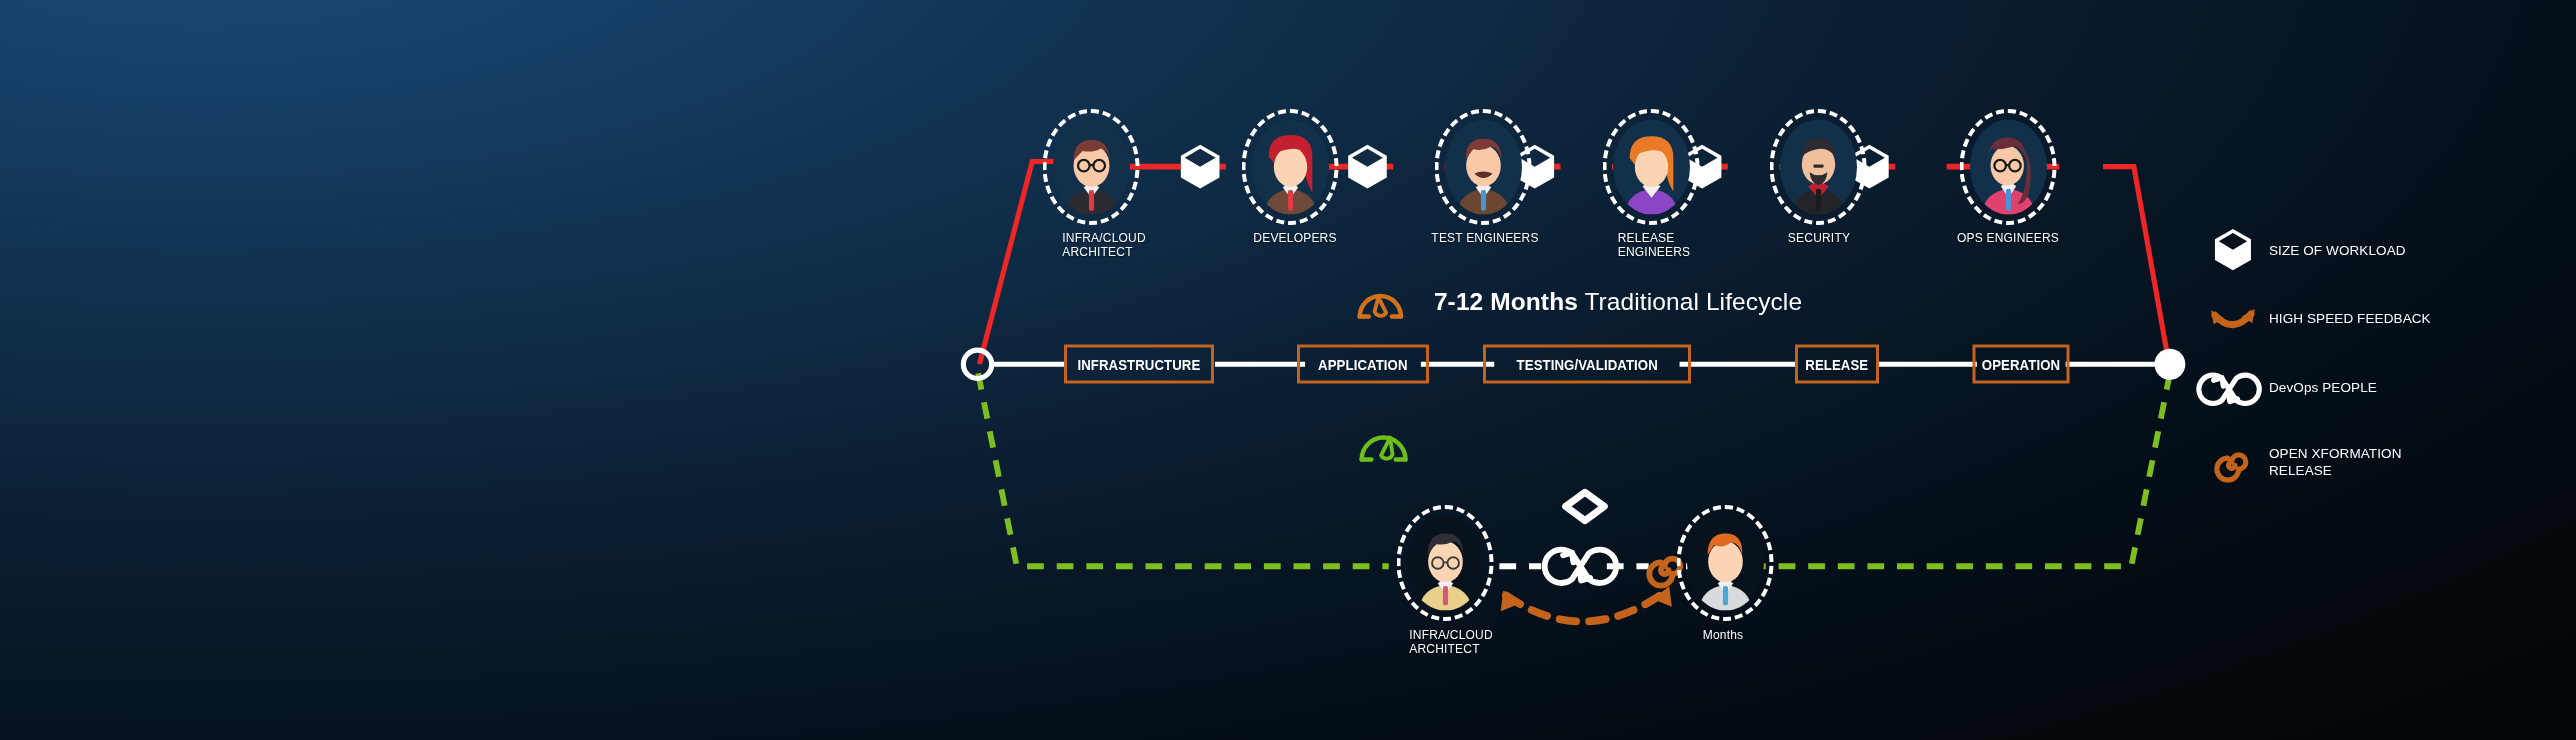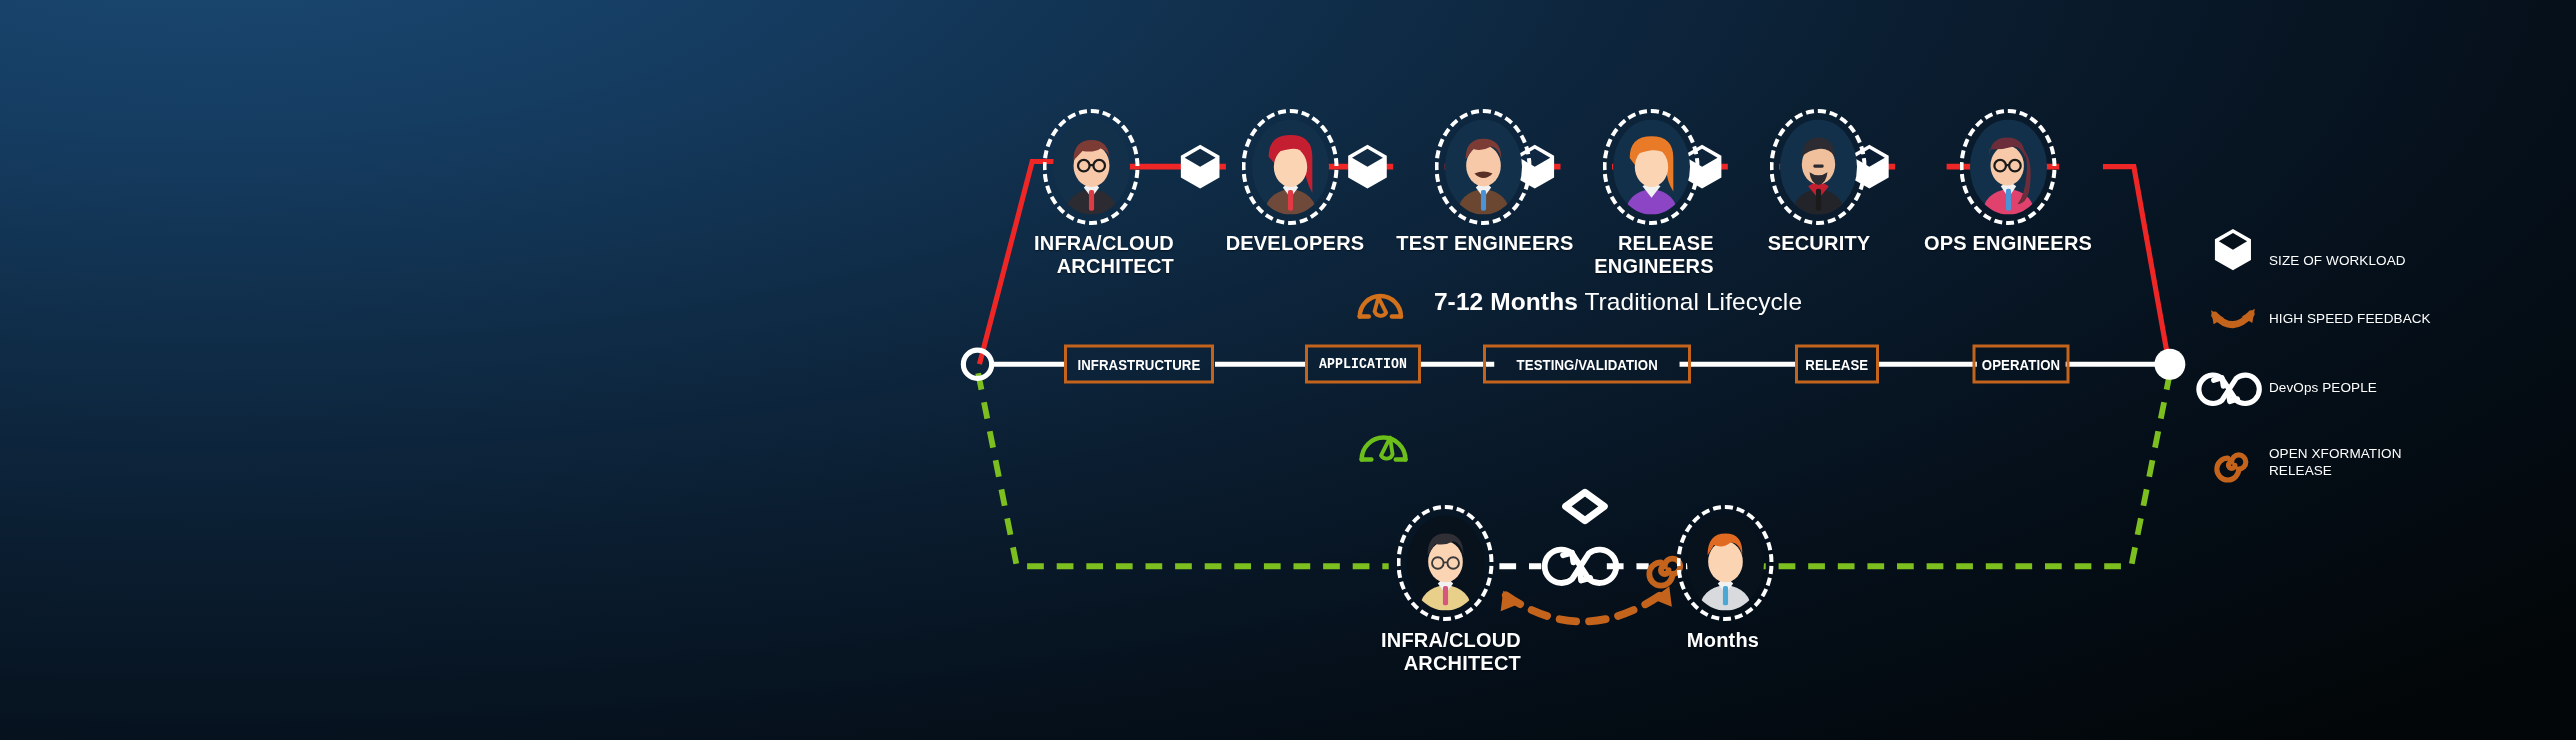--- a/index.html
+++ b/index.html
@@ -33,25 +33,25 @@
     transform:translate(-50%,-50%);
     width:77px; height:95px;
     border-radius:50%;
     overflow:hidden;
     display:block;
   }
   .nlabel {
     position:absolute;
     transform:translateX(-50%);
     color:#ffffff;
-    font-weight:bold;
-    font-size:20px;
+    font-weight:normal;
+    font-size:12px;
     line-height:1.16;
     letter-spacing:0.2px;
-    text-align:right;
+    text-align:left;
     white-space:pre-line;
     text-shadow:0 0.6px 1.3px rgba(0,0,0,.5);
   }
 
   
   .pbox {
     position:absolute;
     transform:translate(-50%,-50%);
     border:3.2px solid #c4641c;
     background:transparent;
@@ -308,21 +308,21 @@
   <div class="nlabel" style="left:2008px;top:232px;">OPS ENGINEERS</div>
 
   <div class="cap" style="left:1618px;top:302px;">
     <b>7-12 Months</b><i> Traditional Lifecycle</i>
   </div>
 
 
   <div class="pbox" style="left:1139px;top:364px;width:150px;">
     <span>INFRASTRUCTURE</span>
   </div>
-  <div class="pbox" style="left:1363px;top:364px;width:116px;font-family:Liberation Mono, monospace;">
+  <div class="pbox" style="left:1363px;top:364px;width:132px;">
     <span>APPLICATION</span>
   </div>
   <div class="pbox" style="left:1587px;top:364px;width:208px;">
     <span>TESTING/VALIDATION</span>
   </div>
   <div class="pbox" style="left:1837px;top:364px;width:84px;">
     <span>RELEASE</span>
   </div>
   <div class="pbox" style="left:2021px;top:364px;width:97px;">
     <span>OPERATION</span>
@@ -352,21 +352,21 @@
       <path d="M20 148 q0-34 40-40 q40 6 40 40 z" fill="#d9dadd"></path>
       <path d="M48 106 l12 16 l12-16 l-8-8 h-8 z" fill="#f2f2f2"></path>
       <rect x="56" y="110" width="8" height="30" rx="3" fill="#4aa8d6"></rect>
       <ellipse cx="60" cy="72" rx="27" ry="32" fill="#fbd4b4"></ellipse>
       <path d="M32 62 q0-34 28-34 q28 0 26 34 q-4-20-18-20 q-12 10-26 4 z" fill="#e06a22"></path>
     </svg>
   </div>
   <div class="nlabel" style="left:1723px;top:629px;">Months</div>
 
   <div class="legend">
-    <div class="lrow" style="top:25px;left:45px;align-items:flex-end;">
+    <div class="lrow" style="top:15px;left:45px;align-items:flex-end;">
       <span class="ltxt">SIZE OF WORKLOAD</span>
     </div>
     <div class="lrow" style="top:83px;left:45px;">
       <span class="ltxt">HIGH SPEED FEEDBACK</span>
     </div>
     <div class="lrow" style="top:152px;left:45px;">
       <span class="ltxt">DevOps PEOPLE</span>
     </div>
     <div class="lrow" style="top:218px;left:45px;">
       <span class="ltxt">OPEN XFORMATION

